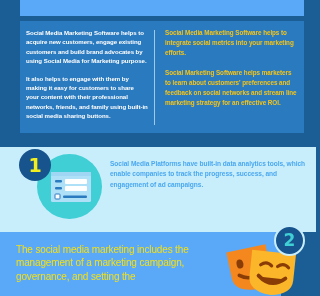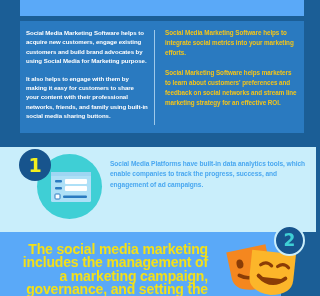--- a/index.html
+++ b/index.html
@@ -144,25 +144,24 @@
     width: 281px;
     height: 64px;
     background: #5aa9f8;
   }
   .step2-text {
     position: absolute;
     left: 16px;
     top: 243px;
     width: 192px;
     color: #f3e019;
-    font-size: 14px;
+    font-size: 10px;
     line-height: 13.4px;
-    font-weight: bold;
+    font-weight: normal;
     letter-spacing: -0.15px;
-    text-align: right;
   }
 
   .masks-icon {
     position: absolute;
     left: 220px;
     top: 240px;
     width: 78px;
     height: 56px;
     z-index: 3;
   }

